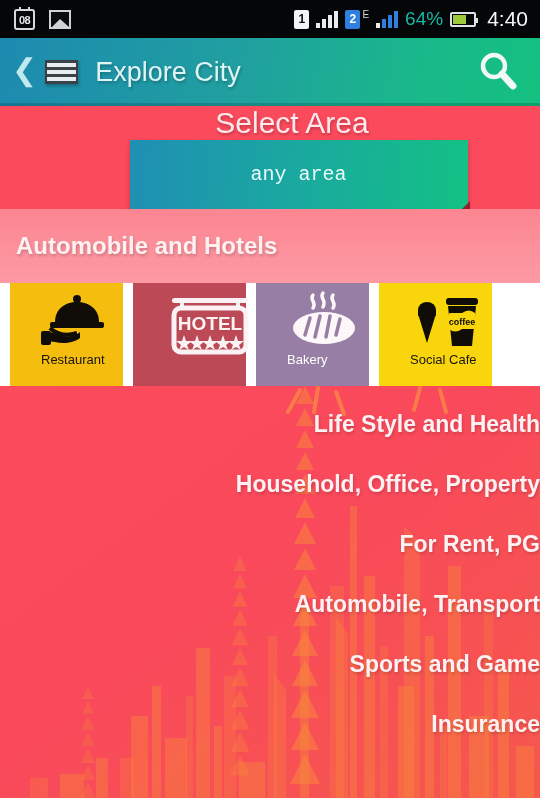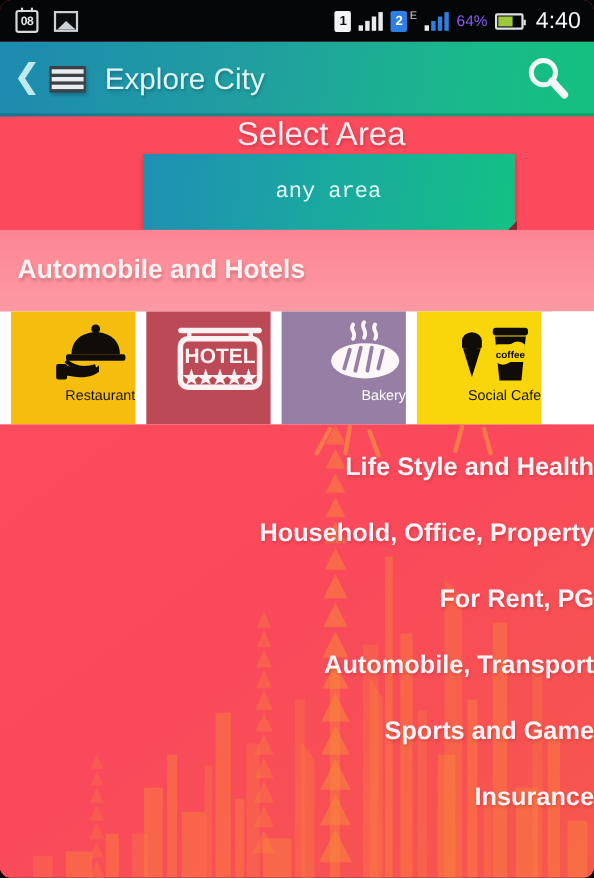--- a/index.html
+++ b/index.html
@@ -10,21 +10,20 @@
   body {
     font-family: "Liberation Sans", sans-serif;
     -webkit-font-smoothing: antialiased;
   }
   #screen {
     position: relative;
     width: 540px;
     height: 798px;
     overflow: hidden;
     background: #FA4A5C;
-    border-radius: 10px;
   }
 
   
   #status-bar {
     position: absolute;
     top: 0; left: 0;
     width: 540px; height: 38px;
     background: #050608;
     display: flex;
     align-items: center;
@@ -98,22 +97,22 @@
   .bars { display: flex; align-items: flex-end; gap: 2px; height: 17px; }
   .bars i { display: block; width: 4px; background: #e9ecee; }
   .bars i:nth-child(1) { height: 5px; }
   .bars i:nth-child(2) { height: 9px; }
   .bars i:nth-child(3) { height: 13px; }
   .bars i:nth-child(4) { height: 17px; }
   .bars.blue i { background: #2f7fe0; }
   .bars.blue i:nth-child(1) { background: #e9ecee; }
 
   .batt-pct {
-    color: #8b5cf6;
-    font-size: 14px;
+    color: #14b8a6;
+    font-size: 19px;
     letter-spacing: 0px;
   }
   .batt {
     position: relative;
     width: 26px; height: 15px;
     border: 2px solid #dfe3e6;
     border-radius: 2px;
     box-sizing: border-box;
     padding: 1px;
   }
@@ -260,24 +259,25 @@
     align-items: stretch;
     overflow: hidden;
   }
   .tile {
     width: 113px;
     margin: 0 5px;
     flex: 0 0 auto;
     position: relative;
     display: flex;
     flex-direction: column;
-    align-items: flex-end;
+    align-items: flex-start;
     justify-content: flex-start;
     padding-top: 6px;
     box-sizing: border-box;
+    padding-left: 31px;
   }
   .tile:first-child { margin-left: 10px; }
   .tile-art {
     height: 62px;
     display: flex;
     align-items: center;
     justify-content: center;
   }
   .tile-label {
     font-size: 13px;

